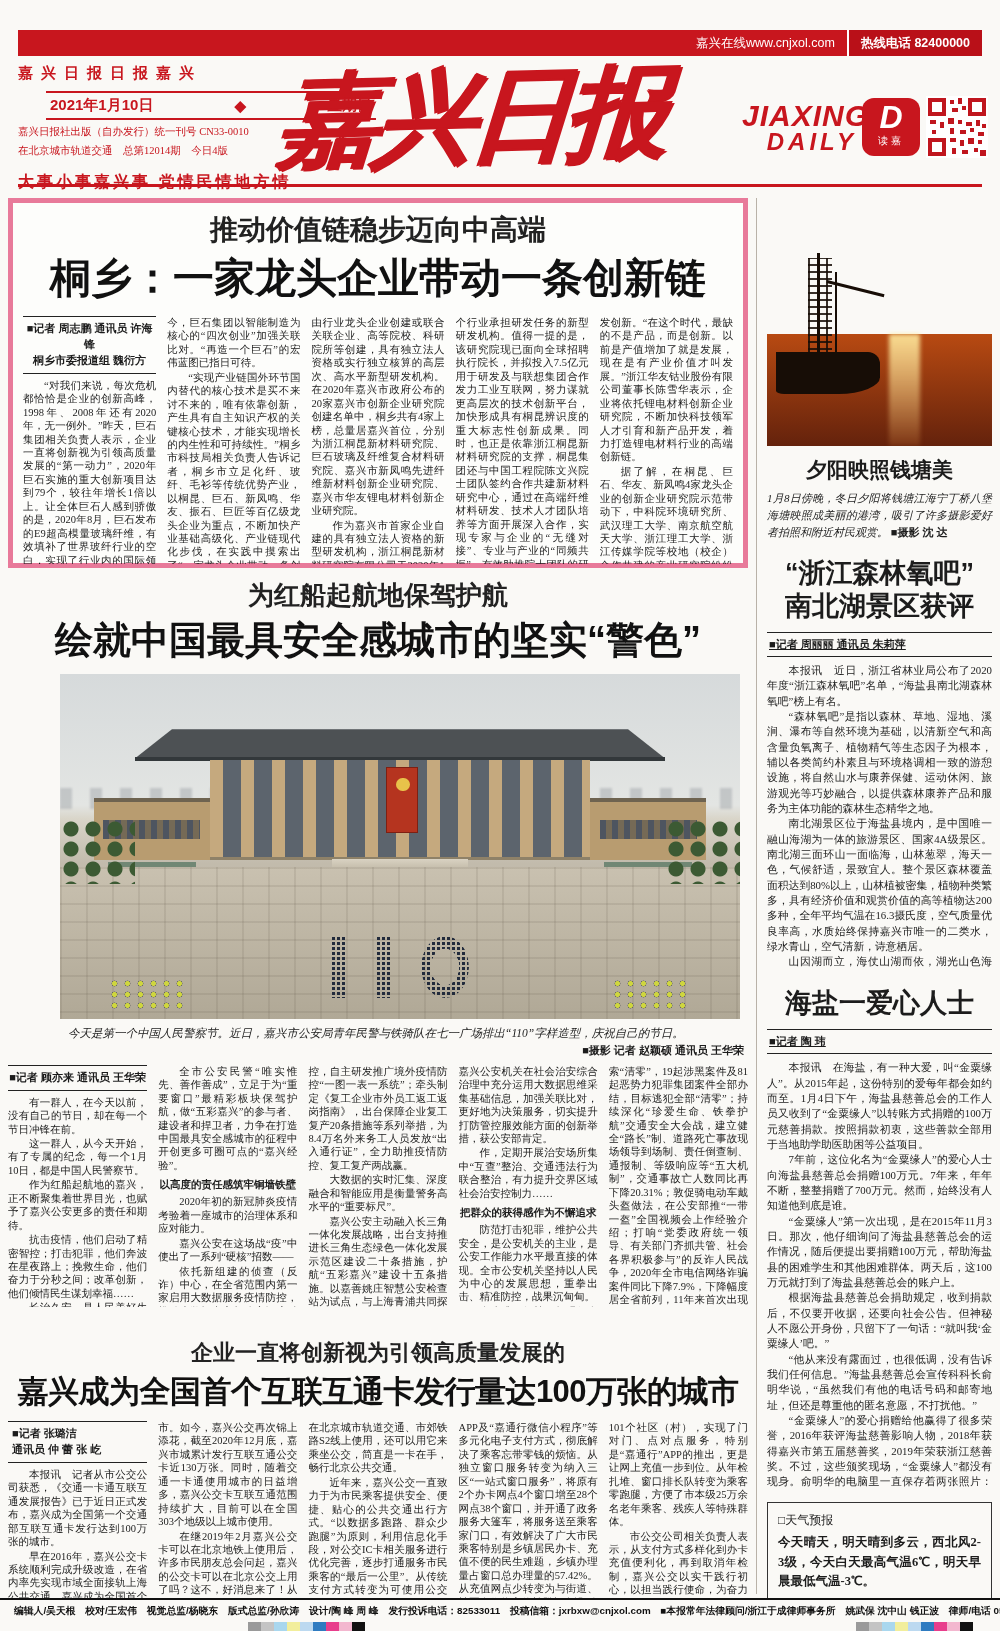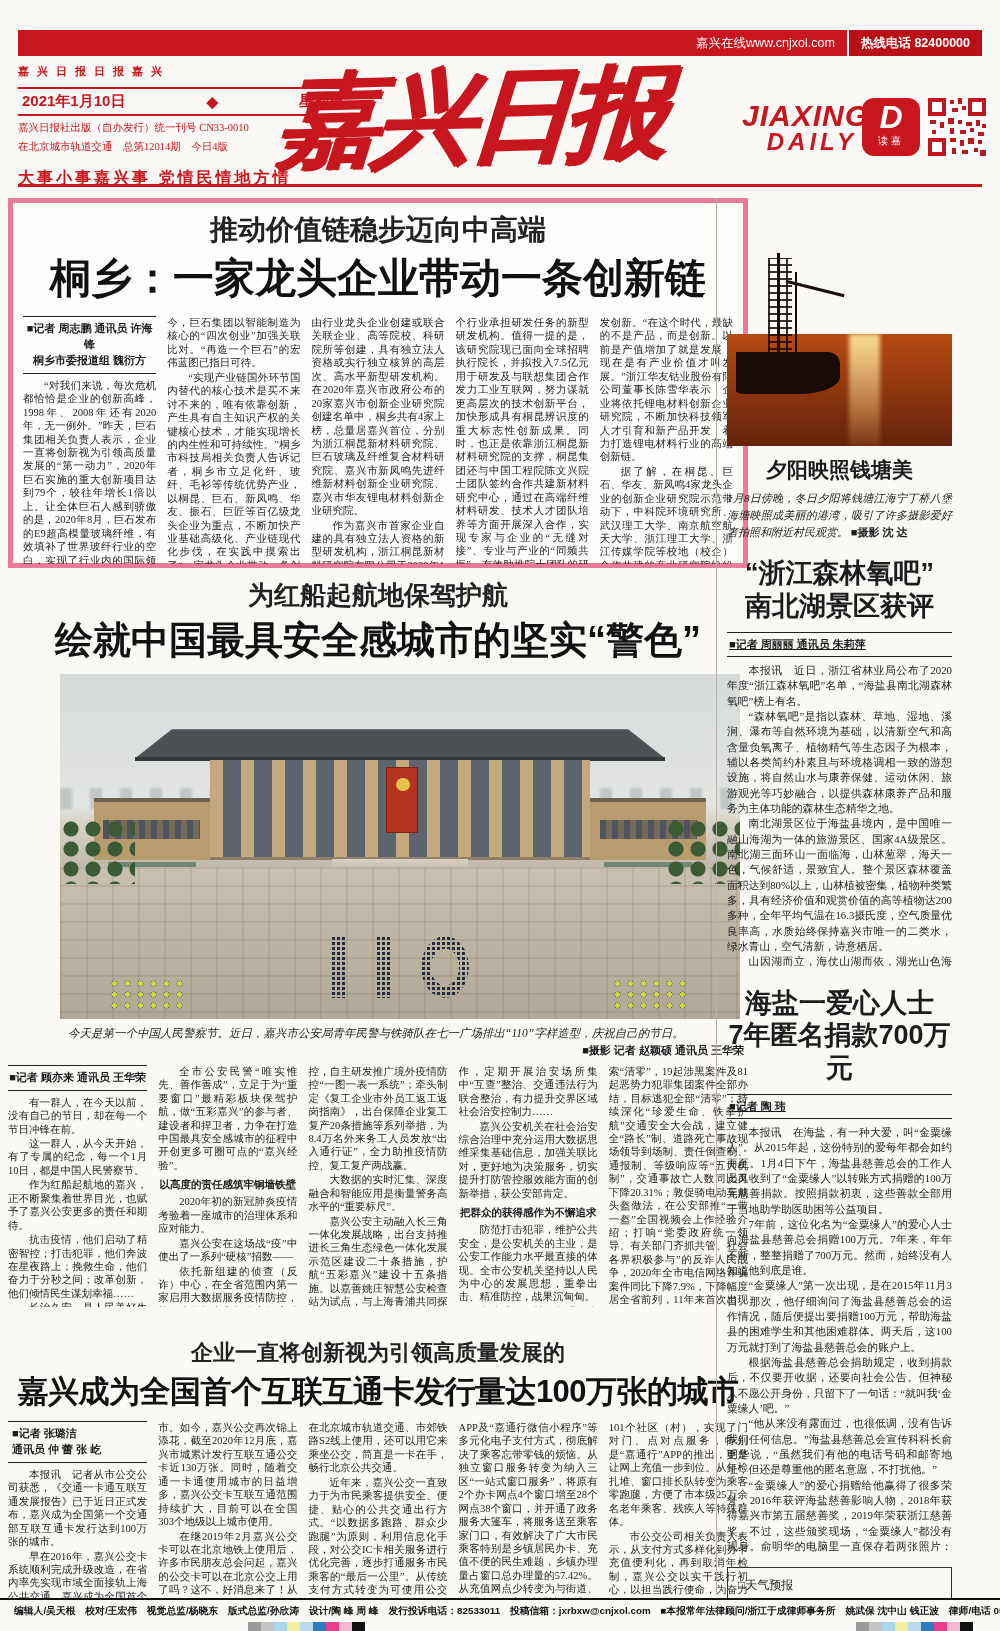--- a/index.html
+++ b/index.html
@@ -12,24 +12,24 @@
 
   
   .topbar { position:absolute; top:30px; left:18px; width:964px; height:26px;
     background:#c8161e; display:flex; align-items:center; justify-content:flex-end;
     color:#fff; font-family:"Liberation Sans", sans-serif; font-size:12.5px; }
   .topbar .seg { padding:0 12px; height:100%; display:flex; align-items:center; }
   .topbar .seg.hot { border-left:2px solid #fff; background:#b91018; font-weight:bold; }
 
   
   .mh-left { position:absolute; top:64px; left:18px; width:350px; color:#c8161e; }
-  .brand-small { font-size:11px; font-weight:bold; letter-spacing:8px; color:#c8161e; }
+  .brand-small { font-size:15px; font-weight:bold; letter-spacing:8px; color:#c8161e; }
   .datebox { margin-top:8px; border-top:2px solid #c8161e; border-bottom:2px solid #c8161e;
     display:flex; justify-content:space-between; align-items:center; padding:3px 4px;
-    font-weight:bold; font-size:15px; width:330px; font-family:"Liberation Sans", sans-serif;}
+    font-weight:bold; font-size:15px; width:330px; font-family:"Liberation Sans", sans-serif;margin-left:28px;}
   .publine { font-size:10.5px; margin-top:5px; color:#c8161e; }
   .slogan { margin-top:14px; font-size:16px; font-weight:bold; letter-spacing:3px;
     font-family:"Liberation Sans", sans-serif; }
   .mh-logo { position:absolute; top:48px; left:278px; width:470px; color:#c8161e;
     font-size:102px; font-weight:bold; font-style:italic; letter-spacing:-6px;
     transform:skewX(-5deg) rotate(-1.5deg); text-shadow:2px 2px 0 #c8161e, -1px 1px 0 #c8161e;
     white-space:nowrap; }
   .mh-en { position:absolute; top:102px; left:742px; width:115px; text-align:right;
     color:#c8161e; font-family:"Liberation Sans", sans-serif; font-weight:bold;
     font-style:italic; line-height:0.95; }
@@ -120,21 +120,21 @@
   .police .cols { height:242px; margin-top:6px; }
 
   
   .bus { position:absolute; top:1312px; left:8px; width:740px; }
   .bus .kicker { font-size:22px; margin-top:26px; }
   .bus .headline { font-size:31px; margin:3px 0 8px; letter-spacing:-0.5px; }
   .bus .cols { height:192px; }
   .bus .bylinebox { text-align:left; padding-left:4px; }
 
   
-  .sidebar { position:absolute; top:198px; left:716px; width:236px; height:1396px;
+  .sidebar { position:absolute; top:198px; left:756px; width:236px; height:1396px;
     border-left:1px solid #b9b2a8; padding-left:10px; }
   .photo-sunset { position:relative; width:100%; height:248px; overflow:hidden;
     background:radial-gradient(circle at 63% 30%, #fffbe0 0%, #ffe679 9%, #ffb73a 22%,
       #f07a1d 40%, #d450152 0%, #d85415 58%, #a63410 80%, #7e2a0e 100%); }
   .ps-sea { position:absolute; left:0; right:0; top:55%; bottom:0;
     background:linear-gradient(#b84a12, #64220c); }
   .ps-reflect { position:absolute; left:54%; width:14%; top:55%; bottom:0;
     background:linear-gradient(rgba(255,236,160,.9), rgba(255,160,70,.15)); filter:blur(2px); }
   .ps-hull { position:absolute; left:4%; width:46%; top:62%; height:17%;
     background:#170d06; border-radius:0 12px 40% 8%; }
@@ -334,22 +334,22 @@
     </div>
     <div class="col">
       <div class="cont">
           <p>控，自主研发推广境外疫情防控“一图一表一系统”；牵头制定《复工企业市外员工返工返岗指南》，出台保障企业复工复产20条措施等系列举措，为8.4万名外来务工人员发放“出入通行证”，全力助推疫情防控、复工复产两战赢。</p>
           <p>大数据的实时汇集、深度融合和智能应用是衡量警务高水平的“重要标尺”。</p>
           <p>嘉兴公安主动融入长三角一体化发展战略，出台支持推进长三角生态绿色一体化发展示范区建设二十条措施，护航“五彩嘉兴”建设十五条措施。以嘉善姚庄智慧公安检查站为试点，与上海青浦共同探索“一点两检”联动查处模式，探索推行嘉善、平湖、金山、松江、青浦五地七所跨区域打防管控一体化工</p>
         </div>
     </div>
     <div class="col">
       <div class="cont">
+          <p>嘉兴公安机关在社会治安综合治理中充分运用大数据思维采集基础信息，加强关联比对，更好地为决策服务，切实提升打防管控服效能方面的创新举措，获公安部肯定。</p>
           <p>作，定期开展治安场所集中“互查”整治、交通违法行为联合整治，有力提升交界区域社会治安控制力……</p>
-          <p>嘉兴公安机关在社会治安综合治理中充分运用大数据思维采集基础信息，加强关联比对，更好地为决策服务，切实提升打防管控服效能方面的创新举措，获公安部肯定。</p>
         </div>
       <div class="subhead">把群众的获得感作为不懈追求</div>
       <div>
           <p>防范打击犯罪，维护公共安全，是公安机关的主业，是公安工作能力水平最直接的体现。全市公安机关坚持以人民为中心的发展思想，重拳出击、精准防控，战果沉甸甸。</p>
           <p>全省唯一保持13年现行命案全破的地级市；扫黑除恶“六清”行动深入推进，所有目标线</p>
         </div>
     </div>
     <div class="col">
       <div class="cont">
           <p>索“清零”，19起涉黑案件及81起恶势力犯罪集团案件全部办结，目标逃犯全部“清零”；持续深化“珍爱生命、铁拳护航”交通安全大会战，建立健全“路长”制、道路死亡事故现场领导到场制、责任倒查制、通报制、等级响应等“五大机制”，交通事故亡人数同比再下降20.31%；敦促骑电动车戴头盔做法，在公安部推“一带一盔”全国视频会上作经验介绍；打响“党委政府统一领导、有关部门齐抓共管、社会各界积极参与”的反诈人民战争，2020年全市电信网络诈骗案件同比下降7.9%，下降幅度居全省前列，11年来首次出现下降拐点，返还群众损失7000多万元，反诈做法被国务院联席办在全国推广。</p>
@@ -422,21 +422,20 @@
   <div class="sb-byline">■记者 周丽丽 通讯员 朱莉萍</div>
   <div class="sb-body s1">
       <p>本报讯　近日，浙江省林业局公布了2020年度“浙江森林氧吧”名单，“海盐县南北湖森林氧吧”榜上有名。</p>
       <p>“森林氧吧”是指以森林、草地、湿地、溪涧、瀑布等自然环境为基础，以清新空气和高含量负氧离子、植物精气等生态因子为根本，辅以各类简约朴素且与环境格调相一致的游憩设施，将自然山水与康养保健、运动休闲、旅游观光等巧妙融合，以提供森林康养产品和服务为主体功能的森林生态精华之地。</p>
       <p>南北湖景区位于海盐县境内，是中国唯一融山海湖为一体的旅游景区、国家4A级景区。南北湖三面环山一面临海，山林葱翠，海天一色，气候舒适，景致宜人。整个景区森林覆盖面积达到80%以上，山林植被密集，植物种类繁多，具有经济价值和观赏价值的高等植物达200多种，全年平均气温在16.3摄氏度，空气质量优良率高，水质始终保持嘉兴市唯一的二类水，绿水青山，空气清新，诗意栖居。</p>
       <p>山因湖而立，海仗山湖而依，湖光山色海景相互映衬。南北湖不仅拥有得天独厚的自然景观资源和深厚的人文底蕴，同时也拥有丰富的森林康养产品，周边接待能力较强、服务规范，各类保护、游览、休憩、健身、疗养、度假设施也相对完善，交通通达，是天然氧吧更是休闲宝地。</p>
     </div>
 
   <div class="sb-head">
     <div>海盐一爱心人士</div>
-    <div>7年匿名捐款700万元</div>
   </div>
   <div class="sb-byline">■记者 陶 玮</div>
   <div class="sb-body s2">
       <p>本报讯　在海盐，有一种大爱，叫“金粟缘人”。从2015年起，这份特别的爱每年都会如约而至。1月4日下午，海盐县慈善总会的工作人员又收到了“金粟缘人”以转账方式捐赠的100万元慈善捐款。按照捐款初衷，这些善款全部用于当地助学助医助困等公益项目。</p>
       <p>7年前，这位化名为“金粟缘人”的爱心人士向海盐县慈善总会捐赠100万元。7年来，年年不断，整整捐赠了700万元。然而，始终没有人知道他到底是谁。</p>
       <p>“金粟缘人”第一次出现，是在2015年11月3日。那次，他仔细询问了海盐县慈善总会的运作情况，随后便提出要捐赠100万元，帮助海盐县的困难学生和其他困难群体。两天后，这100万元就打到了海盐县慈善总会的账户上。</p>
       <p>根据海盐县慈善总会捐助规定，收到捐款后，不仅要开收据，还要向社会公告。但神秘人不愿公开身份，只留下了一句话：“就叫我‘金粟缘人’吧。”</p>
       <p>“他从来没有露面过，也很低调，没有告诉我们任何信息。”海盐县慈善总会宣传科科长俞明华说，“虽然我们有他的电话号码和邮寄地址，但还是尊重他的匿名意愿，不打扰他。”</p>
       <p>“金粟缘人”的爱心捐赠给他赢得了很多荣誉，2016年获评海盐慈善影响人物，2018年获得嘉兴市第五届慈善奖，2019年荣获浙江慈善奖。不过，这些颁奖现场，“金粟缘人”都没有现身。俞明华的电脑里一直保存着两张照片：颁奖典礼上无人认领的奖杯与贴有“金粟缘人”标签的空座位。</p>
     </div>

